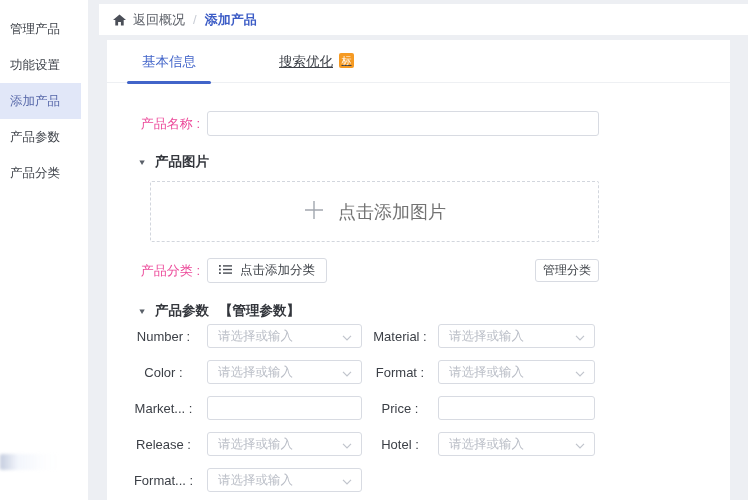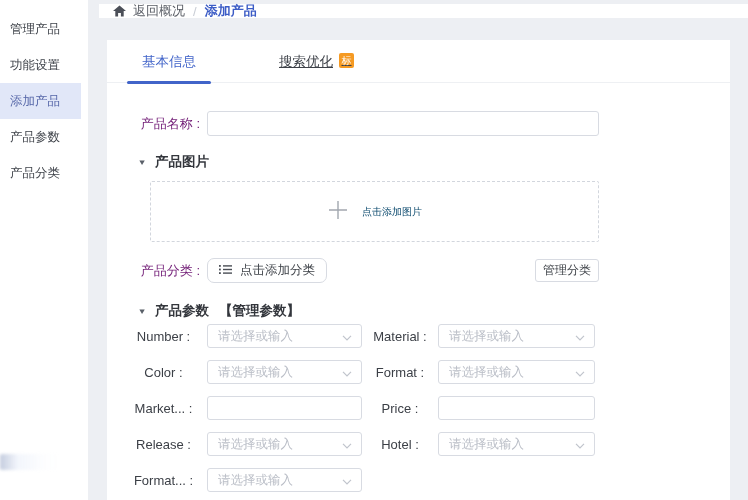--- a/index.html
+++ b/index.html
@@ -12,56 +12,56 @@
   
   .sidebar{position:absolute;left:0;top:0;width:88px;height:500px;background:#ffffff;}
   .side-nav{padding-top:11px;}
   .side-item{height:36px;display:flex;align-items:center;padding-left:10px;margin-right:7px;
     font-size:12.5px;color:#3f434a;cursor:pointer;white-space:nowrap;}
   .side-item.active{background:#e1e7f8;color:#5566a8;}
   .side-artifact{position:absolute;left:0;top:454px;width:58px;height:16px;border-radius:2px;
     background:linear-gradient(90deg,rgba(148,163,196,.55),rgba(214,224,244,.30) 30%,rgba(234,240,250,.14) 72%,rgba(255,255,255,0));
     filter:blur(1.5px);}
   
-  .crumb-bar{position:absolute;left:99px;top:4px;width:649px;height:14px;background:#ffffff;
+  .crumb-bar{position:absolute;left:99px;top:4px;width:649px;height:31px;background:#ffffff;
     display:flex;align-items:center;padding-left:14px;box-sizing:border-box;font-size:13px;color:#5a5e66;}
   .crumb-home{display:inline-flex;align-items:center;margin-right:7px;cursor:pointer;}
   .crumb-back{cursor:pointer;}
   .crumb-sep{color:#c8ccd4;margin:0 8px;}
   .crumb-current{color:#3c5cc6;font-weight:bold;}
   
   .card{position:absolute;left:107px;top:40px;width:623px;height:460px;background:#ffffff;}
   
   .tabs{height:43px;border-bottom:1px solid #eef0f3;display:flex;padding-left:20px;box-sizing:border-box;}
   .tab{position:relative;height:43px;box-sizing:border-box;padding:13px 15px 0 15px;
     font-size:13.5px;color:#3d4148;cursor:pointer;display:inline-flex;align-items:flex-start;white-space:nowrap;}
   .tab.t2{margin-left:40px;}
   .tab.t3{margin-left:53px;text-decoration:underline;}
   .tab.active{color:#4164c9;}
   .tab.active::after{content:"";position:absolute;left:0;right:0;bottom:-1px;height:3px;background:#4164c9;border-radius:2px;}
   .tab-badge{display:inline-block;min-width:15px;height:15px;margin-left:6px;margin-top:0px;
     background:#f59a23;color:#ffffff;font-size:10px;line-height:15px;text-align:center;border-radius:2px;}
   
   .content{position:absolute;left:0;top:43px;right:0;bottom:0;}
-  .form-label{width:73px;flex:none;margin-right:7px;text-align:right;font-size:13px;color:#701a75;white-space:nowrap;}
+  .form-label{width:73px;flex:none;margin-right:7px;text-align:right;font-size:13px;color:#ec4899;white-space:nowrap;}
   .row-name{position:absolute;top:28px;left:20px;width:472px;display:flex;align-items:center;}
   .txt{height:24px;box-sizing:border-box;border:1px solid #d8dbe2;border-radius:3px;background:#fff;
     font-size:12.5px;color:#3b3f46;padding:0 8px;outline:none;font-family:inherit;}
   .name-input{flex:1;height:25px;}
   .section-head{position:absolute;display:flex;align-items:center;font-size:13.5px;color:#33363c;font-weight:600;cursor:pointer;}
   .sh-images{top:70px;left:31px;}
   .sh-params{top:219px;left:31px;}
   .caret{font-size:8px;color:#5a6069;margin-right:9px;transform:scaleX(1.15);}
   .manage-link{margin-left:10px;font-weight:600;cursor:pointer;}
   .upload-box{position:absolute;top:98px;left:43px;width:449px;height:61px;box-sizing:border-box;
     border:1px dashed #d2d6dd;border-radius:2px;display:flex;align-items:center;justify-content:center;gap:13px;cursor:pointer;}
-  .upload-text{font-size:10px;color:#0c4a6e;font-family:Liberation Serif, serif;}
+  .upload-text{font-size:18px;color:#737373;font-family:Liberation Serif, serif;}
   .row-cat{position:absolute;top:175px;left:20px;width:472px;display:flex;align-items:center;}
   .btn{background:#ffffff;border:1px solid #d8dbe2;border-radius:3px;cursor:pointer;font-family:inherit;}
-  .add-cat{height:25px;padding:0 11px;display:inline-flex;align-items:center;gap:8px;font-size:12.5px;color:#3e4248;border-radius:7px;}
+  .add-cat{height:25px;padding:0 11px;display:inline-flex;align-items:center;gap:8px;font-size:12.5px;color:#3e4248;}
   .manage-cat{margin-left:auto;height:23px;padding:0 7px;font-size:12px;color:#3e4248;}
   .param-grid{position:absolute;top:241px;left:20px;display:grid;
     grid-template-columns:73px 155px 62px 157px;column-gap:7px;row-gap:12px;align-items:center;}
   .p-label{font-size:13px;color:#3b3f46;text-align:center;white-space:nowrap;}
   .sel{height:24px;box-sizing:border-box;border:1px solid #d8dbe2;border-radius:3px;background:#fff;
     display:flex;align-items:center;justify-content:space-between;padding:0 9px 0 10px;cursor:pointer;}
   .ph{font-size:12.5px;color:#b9bdc6;}
   .p-input{width:100%;}
 </style>
 </head>

